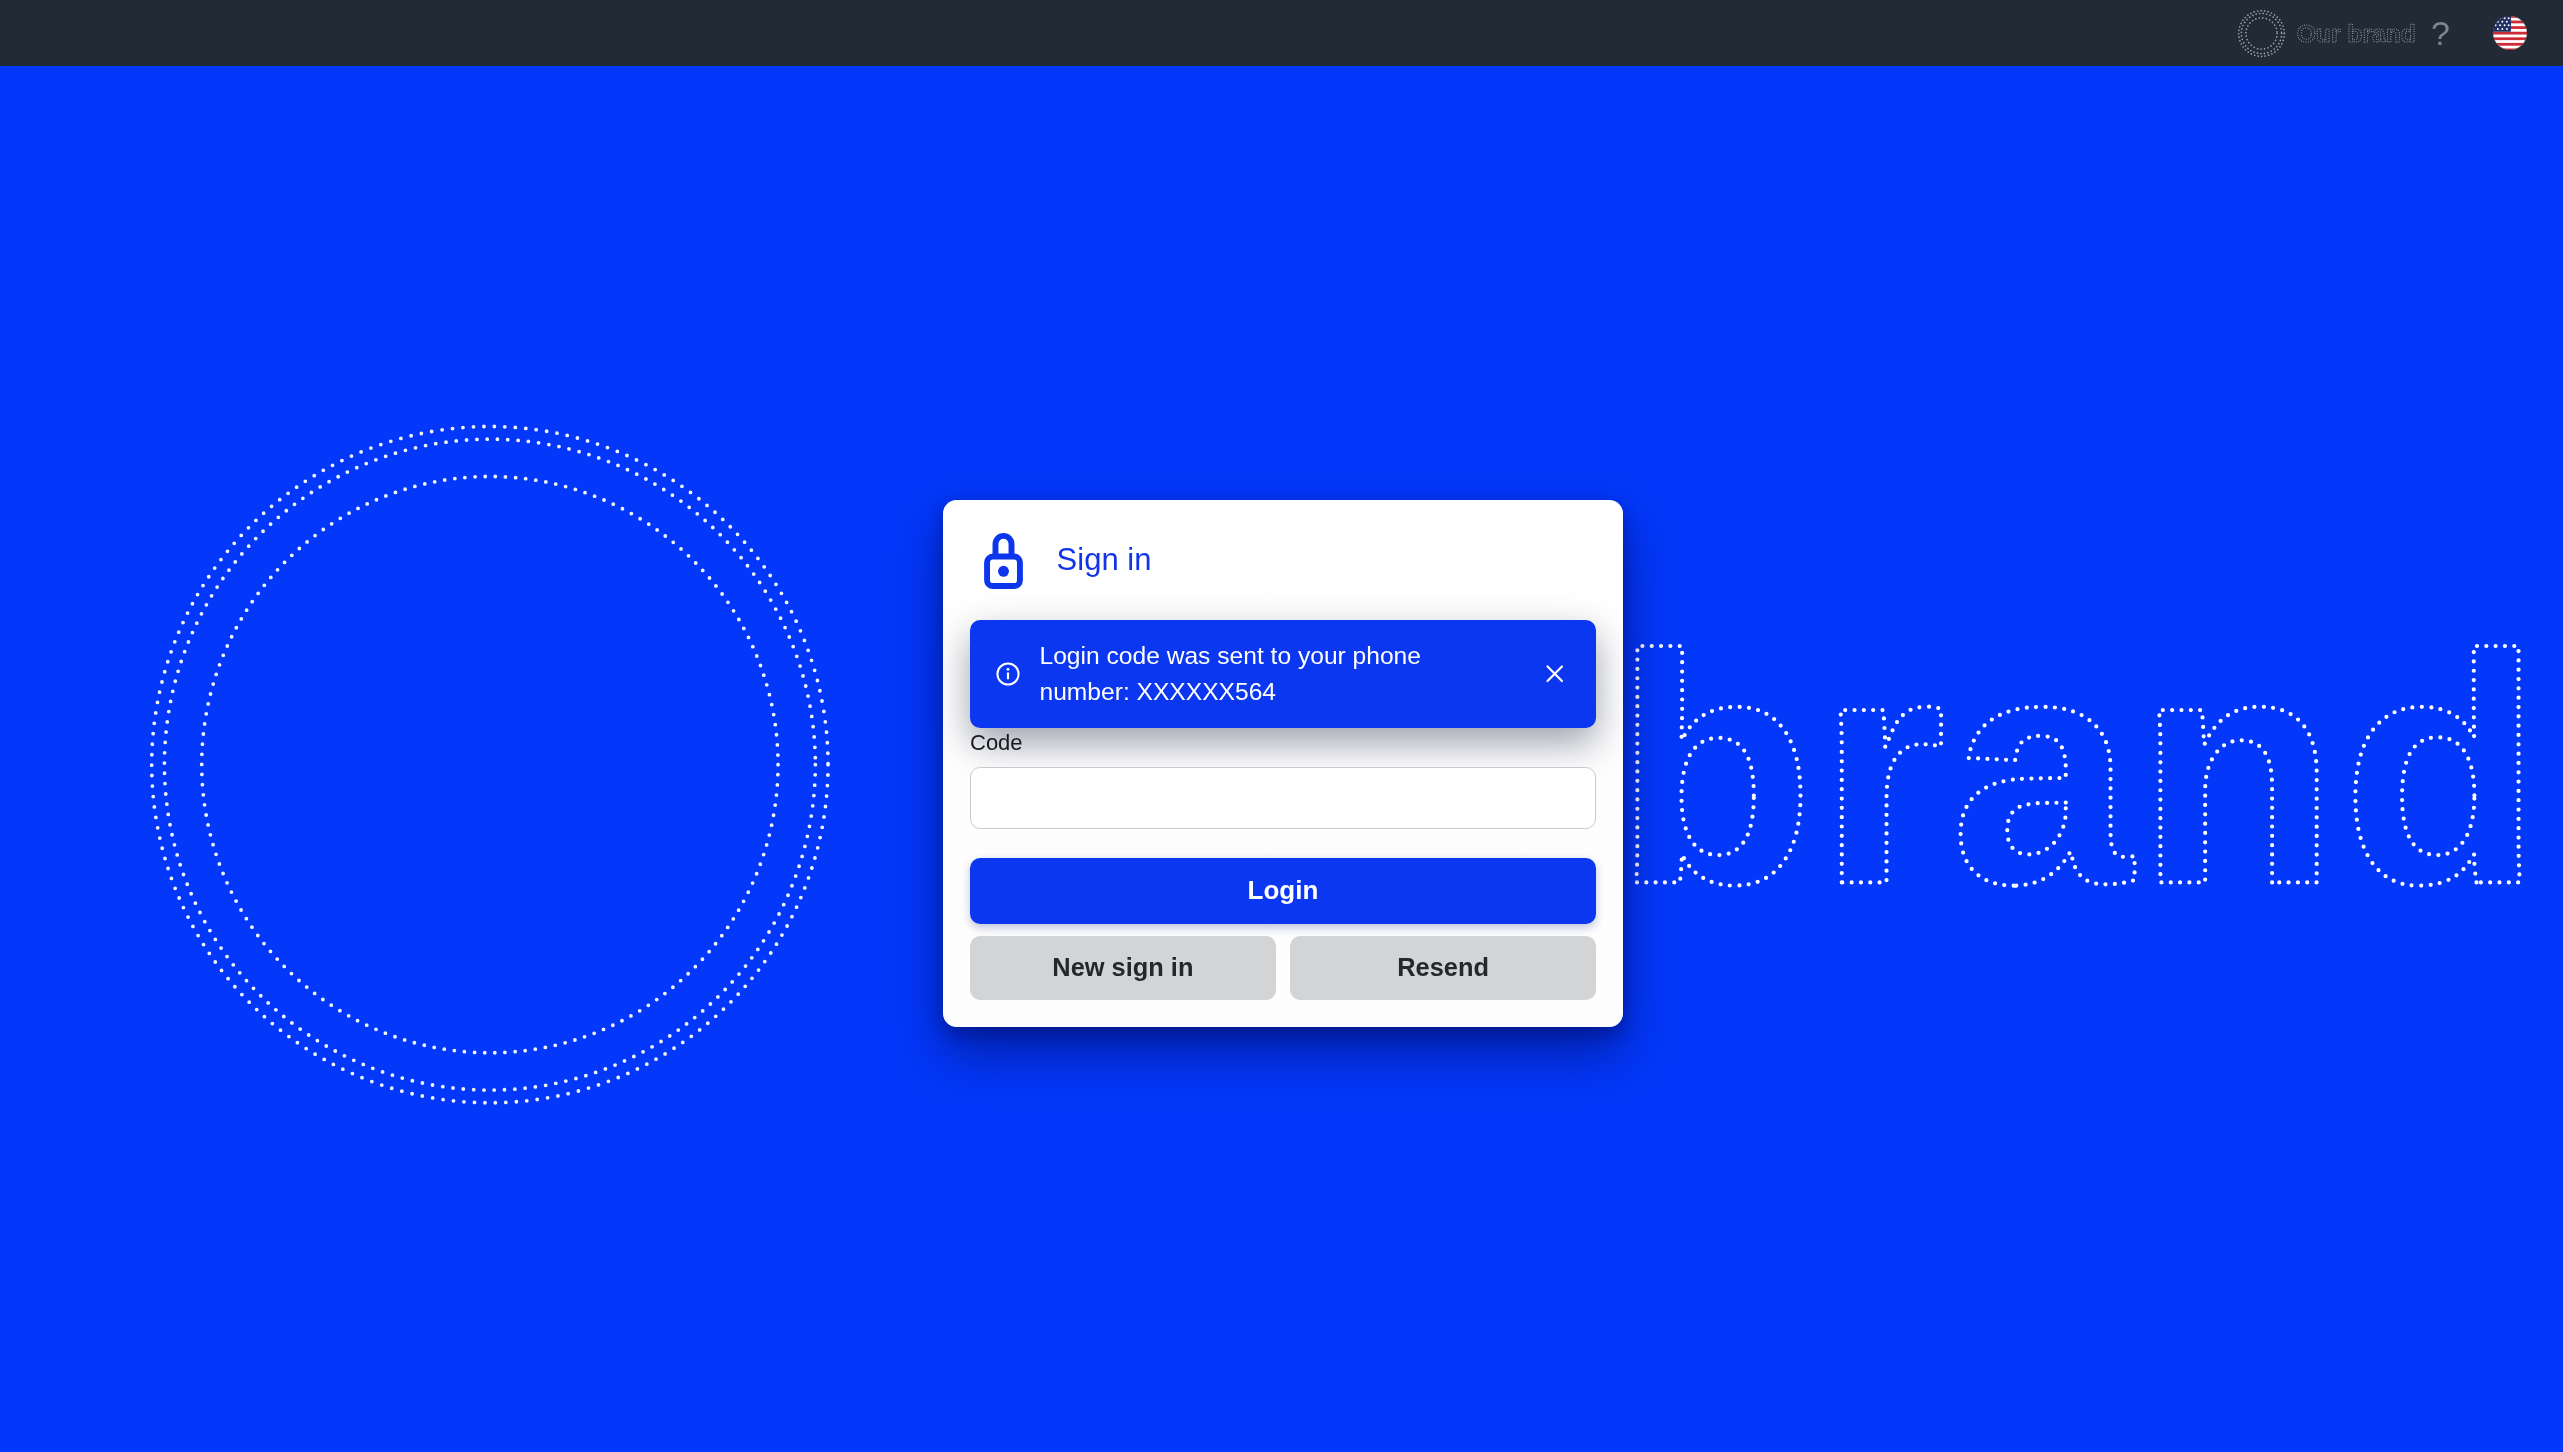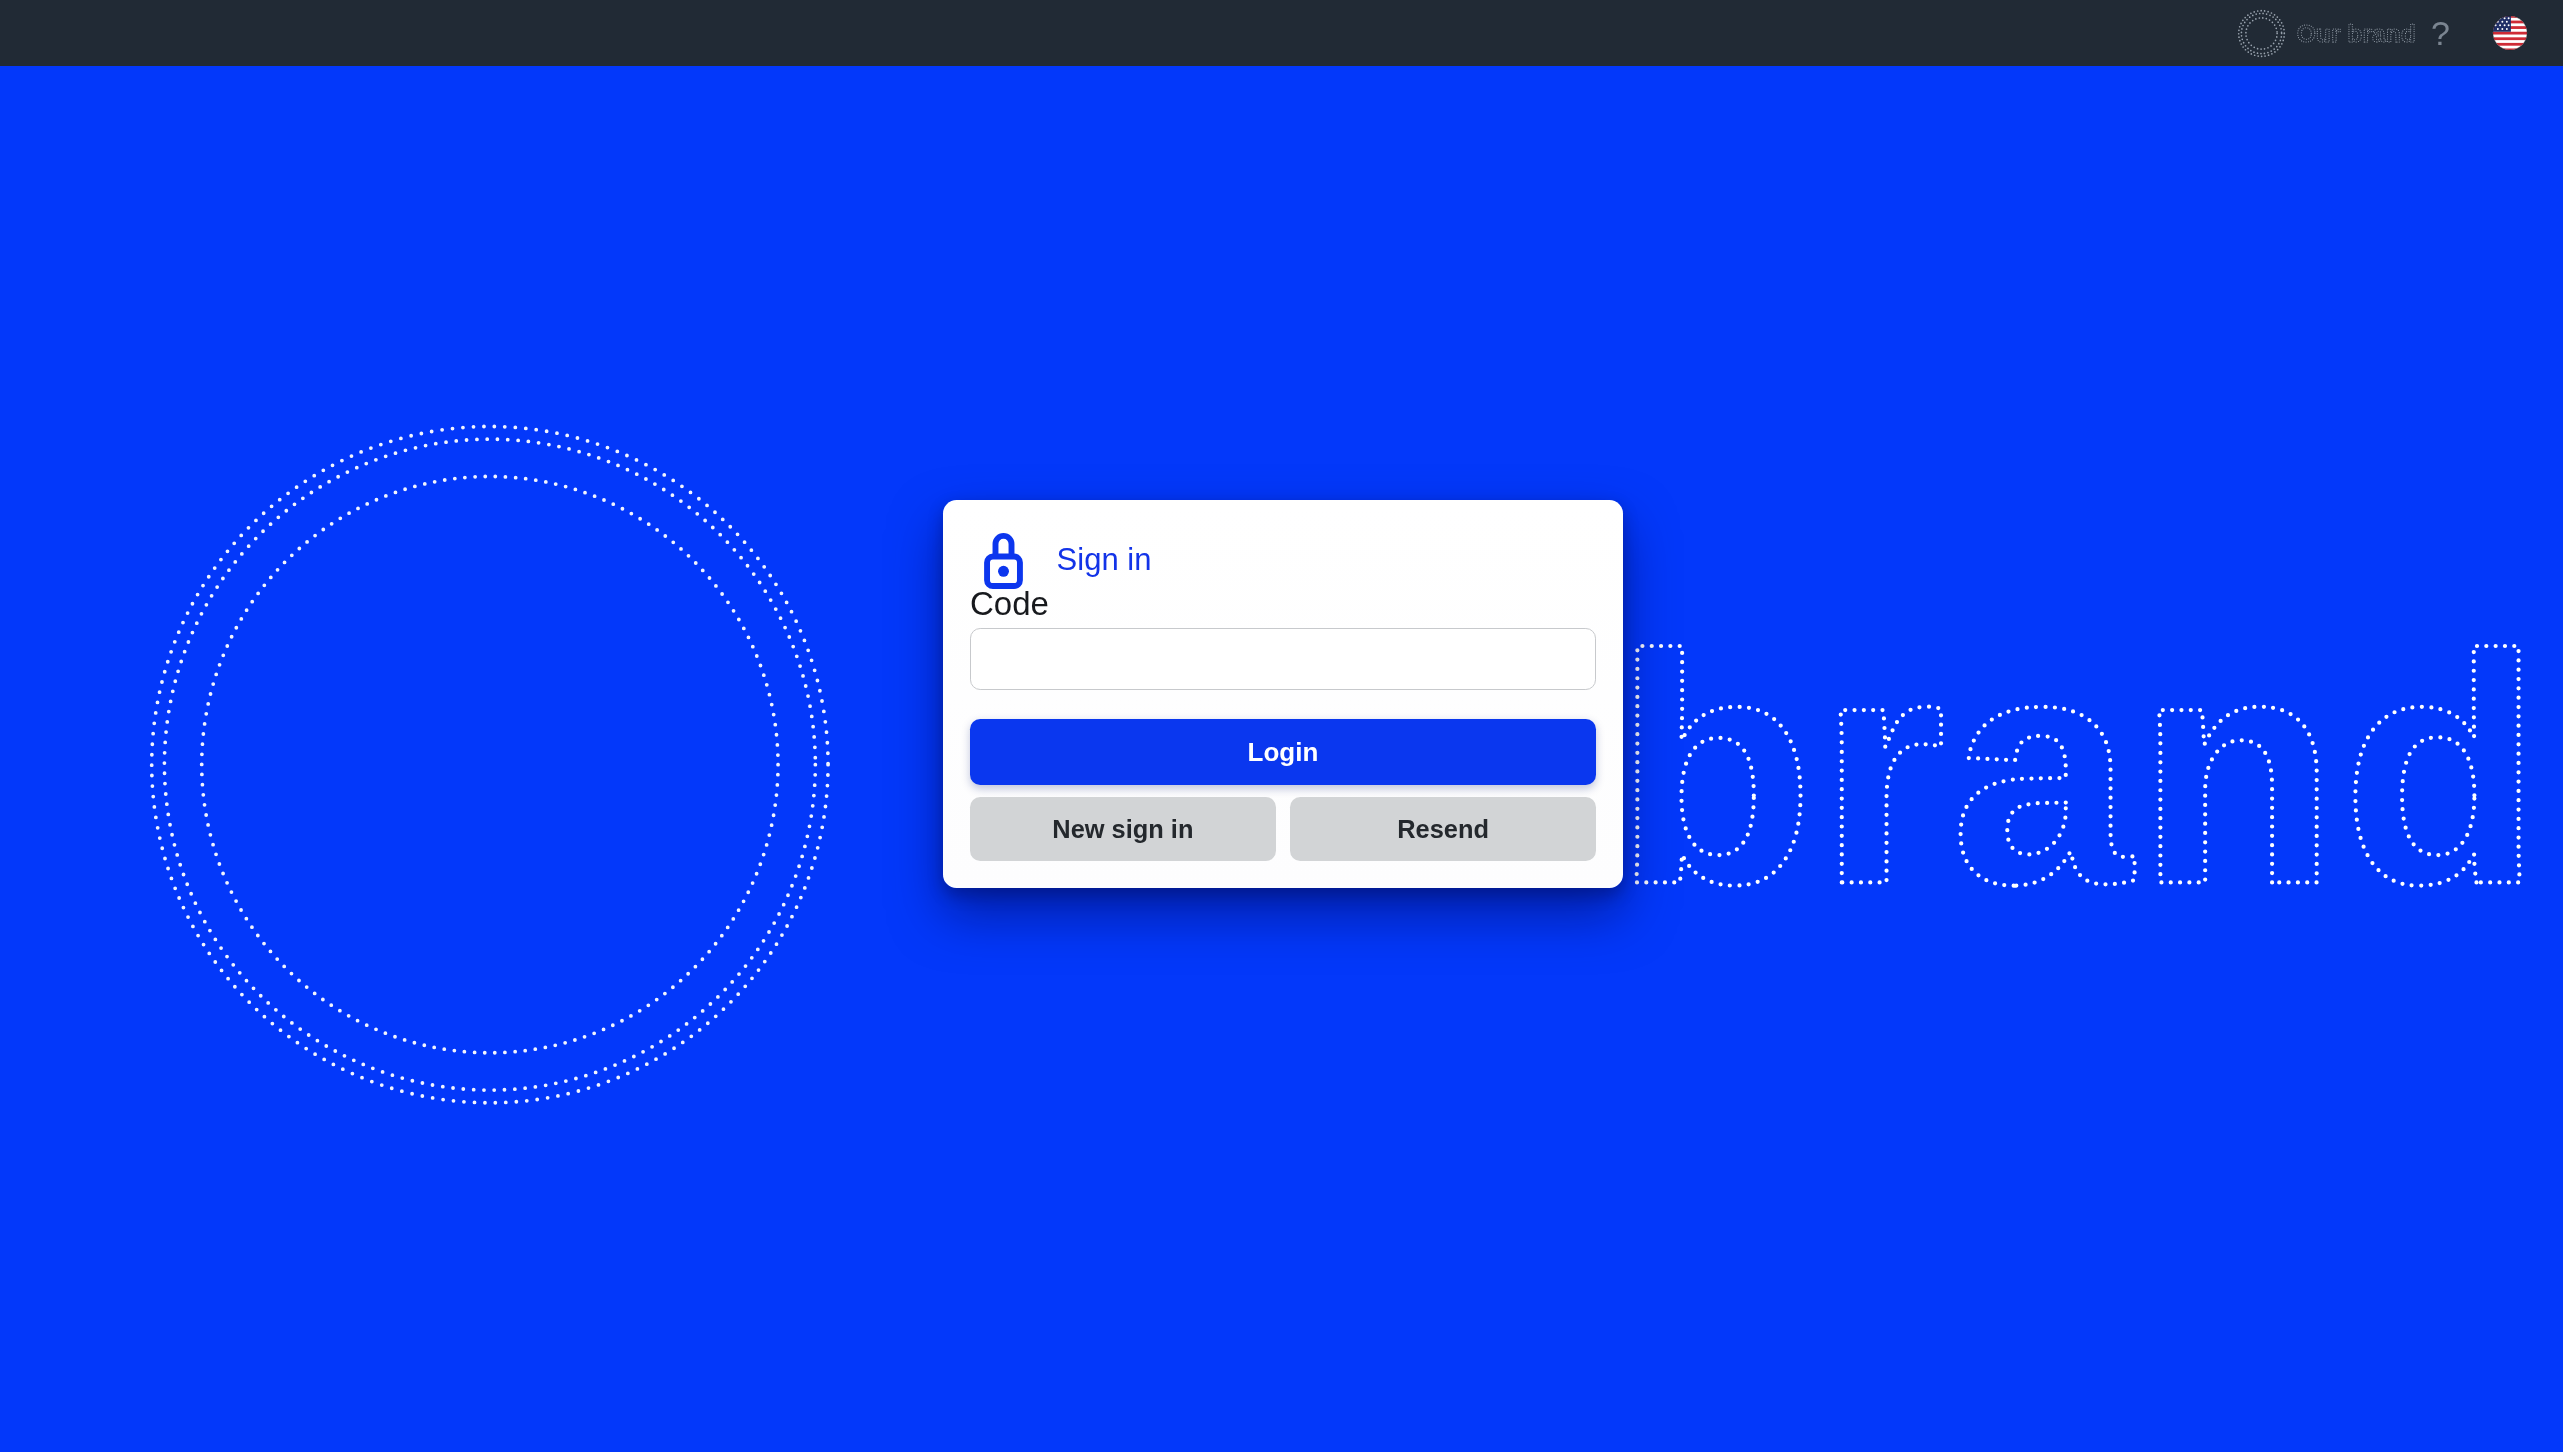--- a/index.html
+++ b/index.html
@@ -62,21 +62,21 @@
     width: 449px;
     color: #ffffff;
     font-size: 24.6px;
     line-height: 36px;
   }
   .notification-close {
     margin-left: auto;
     background: none; border: none; cursor: pointer; line-height: 0;
   }
 
-  .code-label { margin-top: 29px; font-size: 33px; line-height: 30.5px; color: #17191d; text-align: right; }
+  .code-label { margin-top: 29px; font-size: 22px; line-height: 30.5px; color: #17191d; text-align: right; }
   .code-input {
     margin-top: 8.5px;
     width: 100%; height: 62px;
     border: 1.7px solid #c7c9cc;
     border-radius: 10.2px;
     background: #ffffff;
     font-size: 27px; padding: 0 18.6px;
     font-family: "Liberation Sans", sans-serif;
     color: #17191d;
   }
@@ -173,20 +173,33 @@
 <section class="card">
   <div class="card-header">
     <svg width="39" height="59" viewBox="0 0 46 70" xmlns="http://www.w3.org/2000/svg" aria-hidden="true">
       <path d="M 13.5 31 V 16.5 a 9.5 9.5 0 0 1 19 0 V 31" fill="none" stroke="#0c36ee" stroke-width="7" stroke-linecap="round"></path>
       <rect x="3.5" y="31.5" width="39" height="35" rx="7" fill="#ffffff" stroke="#0c36ee" stroke-width="7"></rect>
       <circle cx="23" cy="49" r="6.5" fill="#0c36ee"></circle>
     </svg>
     <h1 class="card-title">Sign in</h1>
   </div>
 
+  <div class="notification" role="alert">
+    <svg width="24" height="24" viewBox="0 0 28 28" xmlns="http://www.w3.org/2000/svg" aria-hidden="true">
+      <circle cx="14" cy="14" r="12.3" fill="none" stroke="#ffffff" stroke-width="2.4"></circle>
+      <circle cx="14" cy="8.6" r="1.7" fill="#ffffff"></circle>
+      <rect x="12.7" y="12" width="2.6" height="8.5" rx="1.3" fill="#ffffff"></rect>
+    </svg>
+    <p class="notification-msg">Login code was sent to your phone number: XXXXXX564</p>
+    <button class="notification-close" aria-label="Close">
+      <svg width="19.5" height="19.5" viewBox="0 0 23 23" xmlns="http://www.w3.org/2000/svg" aria-hidden="true">
+        <path d="M 3 3 L 20 20 M 20 3 L 3 20" stroke="#ffffff" stroke-width="2.6" stroke-linecap="round" fill="none"></path>
+      </svg>
+    </button>
+  </div>
 
   <label class="code-label" for="code">Code</label>
   <input id="code" class="code-input" type="text" value="" style="">
 
   <button class="login-btn">Login</button>
 
   <div class="btn-row">
     <button class="gray-btn">New sign in</button>
     <button class="gray-btn">Resend</button>
   </div>

